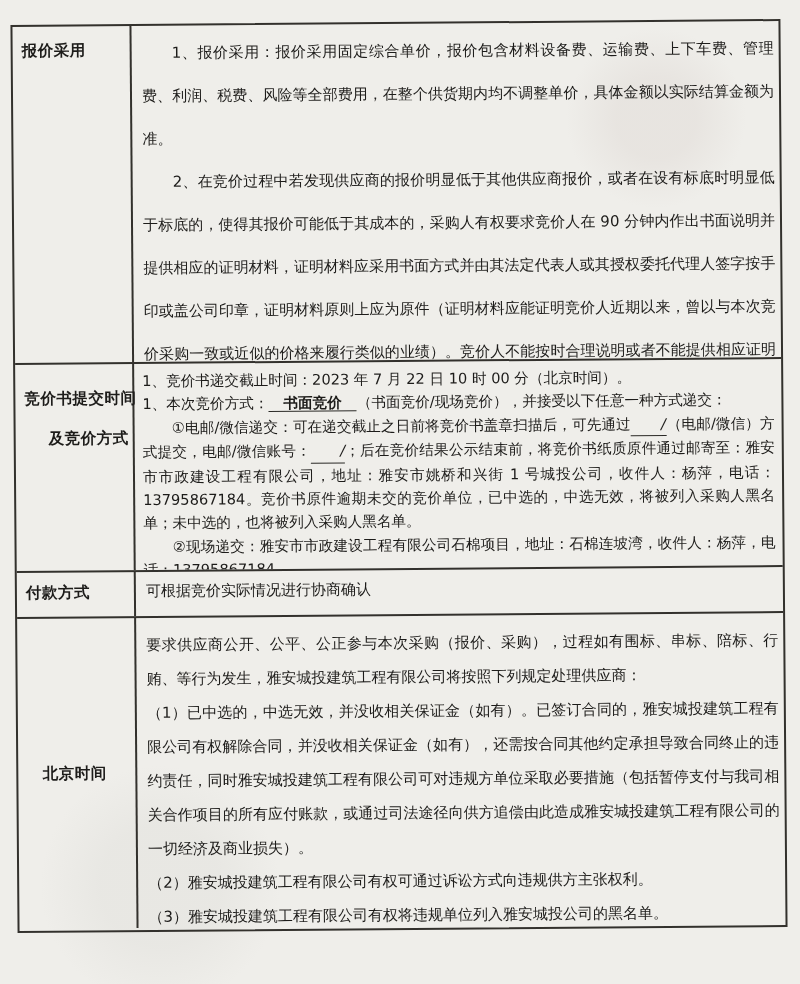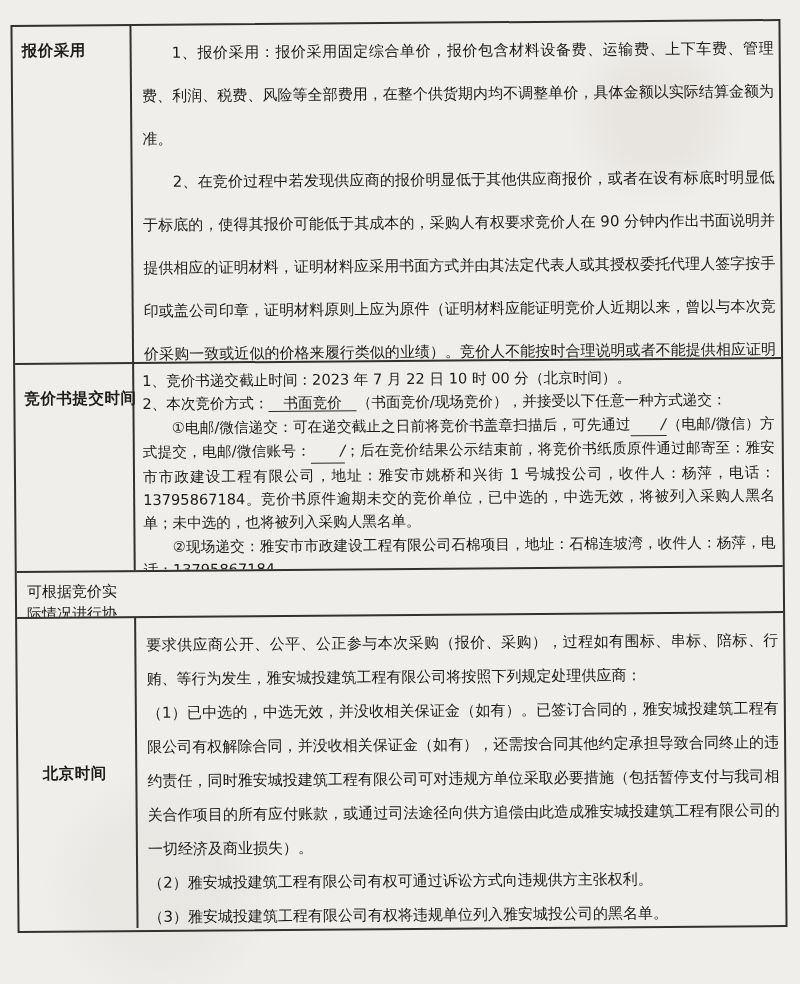--- a/index.html
+++ b/index.html
@@ -62,21 +62,21 @@
   .c2 { padding: 5px 7px 0 8px; font-size: 14.6px; line-height: 23.4px; }
   .c2 p { margin: 0; text-align: justify; }
   .c2 p.indent { text-indent: 2em; }
   .c3 { padding: 8px 5px 0 10px; font-size: 15px; line-height: 22px; }
   .c3 p { margin: 0; }
   .c4 { padding: 10px 5px 0 10px; font-size: 15px; line-height: 34px; }
   .c4 p { margin: 0; text-align: justify; }
   .u-field {
     border-bottom: 1.6px solid #2a2926;
     padding: 0 15px;
-    font-weight: normal;
+    font-weight: bold;
   }
   .blank {
     display: inline-block;
     min-width: 36px;
     text-align: center;
     border-bottom: 1.6px solid #2a2926;
     font-style: italic;
   }
   .blank-narrow {
     display: inline-block;
@@ -97,30 +97,34 @@
     </div>
     <div class="content-cell c1">
       <p>1、报价采用：报价采用固定综合单价，报价包含材料设备费、运输费、上下车费、管理费、利润、税费、风险等全部费用，在整个供货期内均不调整单价，具体金额以实际结算金额为准。</p>
       <p>2、在竞价过程中若发现供应商的报价明显低于其他供应商报价，或者在设有标底时明显低于标底的，使得其报价可能低于其成本的，采购人有权要求竞价人在 90 分钟内作出书面说明并提供相应的证明材料，证明材料应采用书面方式并由其法定代表人或其授权委托代理人签字按手印或盖公司印章，证明材料原则上应为原件（证明材料应能证明竞价人近期以来，曾以与本次竞价采购一致或近似的价格来履行类似的业绩）。竞价人不能按时合理说明或者不能提供相应证明材料的，由评比小组认定该竞价人以低于成本报价竞标，其报价作无效处理，并有权将该竞价人列入雅安城投公司黑名单。</p>
     </div>
   </div>
 
   <div class="row row2">
     <div class="label-cell">
       <div class="label-line">竞价书提交时间</div>
+      <div class="label-line">及竞价方式</div>
     </div>
     <div class="content-cell c2">
       <p><span>1、竞价书递交截止时间：2023 年 7 月 22 日 10 时 00 分（北京时间）。</span></p>
-      <p><span>2、本次竞价方式：</span><span class="u-field">书面竞价</span><span>（书面竞价/现场竞价），并接受以下任意一种方式递交：</span></p>
+      <p><span>1、本次竞价方式：</span><span class="u-field">书面竞价</span><span>（书面竞价/现场竞价），并接受以下任意一种方式递交：</span></p>
       <p class="indent"><span>①电邮/微信递交：可在递交截止之日前将竞价书盖章扫描后，可先通过</span><span class="blank">/</span><span>（电邮/微信）方式提交，电邮/微信账号：</span><span class="blank-narrow">/</span><span>；后在竞价结果公示结束前，将竞价书纸质原件通过邮寄至：雅安市市政建设工程有限公司，地址：雅安市姚桥和兴街 1 号城投公司，收件人：杨萍，电话：13795867184。竞价书原件逾期未交的竞价单位，已中选的，中选无效，将被列入采购人黑名单；未中选的，也将被列入采购人黑名单。</span></p>
       <p class="indent"><span>②现场递交：雅安市市政建设工程有限公司石棉项目，地址：石棉连坡湾，收件人：杨萍，电话：13795867184。</span></p>
     </div>
   </div>
 
   <div class="row row3">
+    <div class="label-cell" style="padding-top:10px;">
+      <span>付款方式</span>
+    </div>
     <div class="content-cell c3">
       <p>可根据竞价实际情况进行协商确认</p>
     </div>
   </div>
 
   <div class="row row4">
     <div class="label-cell label-center">
       <span>北京时间</span>
     </div>
     <div class="content-cell c4">

